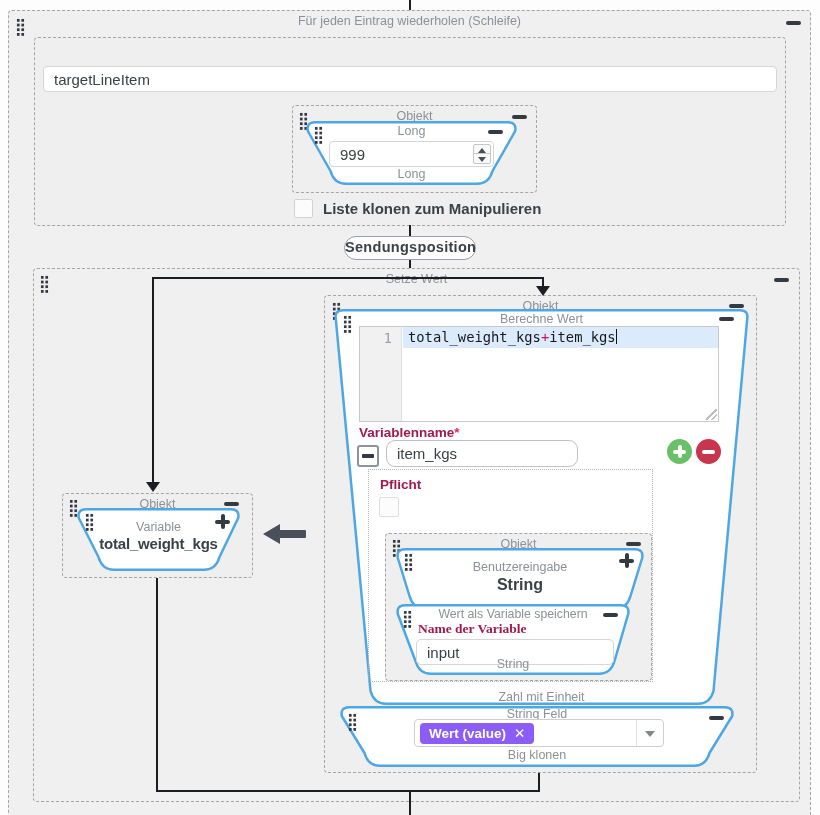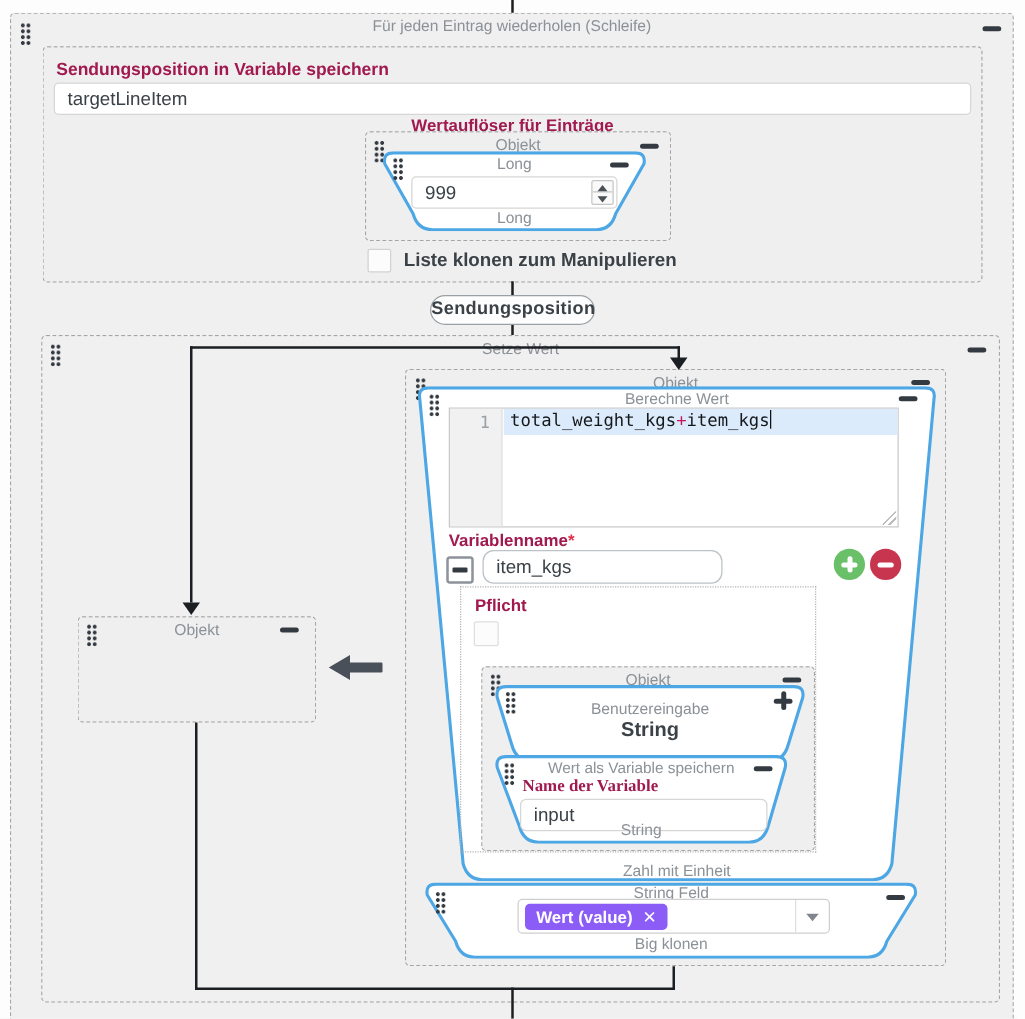--- a/index.html
+++ b/index.html
@@ -78,23 +78,21 @@
 
   <div class="line" style="left:408.5px;top:0;width:2px;height:26px;"></div>
   <div class="arr-down" style="left:402px;top:26px;"></div>
 
   <div class="dashed-box" style="left:8px;top:10px;width:803px;height:810px;">
     <div class="box-title">Für jeden Eintrag wiederholen (Schleife)</div>
     <div class="dots" style="left:7px;top:7px;"></div>
     <div class="minus" style="right:9px;top:10px;"></div>
 
     <div class="dashed-box" style="left:25px;top:26px;width:752px;height:189px;background:#f0eff0;">
-      <div class="crimson" style="left:10px;top:9px;font-size:14px;">Sendungsposition in Variable speichern</div>
       <input class="tinput" style="left: 8px; top: 28px; width: 734px; height: 26px;" value="targetLineItem">
-      <div class="crimson" style="left:0;right:0;top:55px;text-align:center;">Wertauflöser für Einträge</div>
 
       <div class="dashed-box" style="left:257px;top:67px;width:245px;height:88px;background:#f0eff0;">
         <div class="box-title">Objekt</div>
         <div class="dots" style="left:6px;top:6px;"></div>
         <div class="minus" style="right:9px;top:9px;"></div>
         <div class="trap" style="left:12px;top:15px;width:213px;height:46px;">
             <svg width="213" height="64" viewBox="0 0 213 64">
               <path d="M 10,1.25 L 203,1.25 Q 211.75,1.25 210.2,10 L 187.5,50 Q 184,62.75 172,62.75 L 41,62.75 Q 29,62.75 25.5,50 L 2.8,10 Q 1.25,1.25 10,1.25 Z" fill="#ffffff" stroke="#4da7e4" stroke-width="2.5" stroke-linejoin="round"></path>
             </svg>
           <div class="dots" style="left:9px;top:5px;"></div>
@@ -123,20 +121,29 @@
   <div class="dashed-box" style="left:33px;top:268px;width:767px;height:534px;">
     <div class="box-title">Setze Wert</div>
     <div class="dots" style="left:6px;top:6px;"></div>
     <div class="minus" style="right:10px;top:9px;"></div>
   </div>
 
   <div class="dashed-box" style="left:62px;top:493px;width:191px;height:85px;background:#f0eff0;">
     <div class="box-title">Objekt</div>
     <div class="dots" style="left:6px;top:5px;"></div>
     <div class="minus" style="right:13px;top:8px;"></div>
+    <div class="trap" style="left:13px;top:14px;width:165px;height:63px;">
+        <svg width="165" height="63" viewBox="0 0 165 63">
+          <path d="M 10,1.25 L 155,1.25 Q 163.75,1.25 162.2,10 L 143.5,49 Q 140,61.75 128,61.75 L 38,61.75 Q 26,61.75 22.5,49 L 2.8,10 Q 1.25,1.25 10,1.25 Z" fill="#ffffff" stroke="#4da7e4" stroke-width="2.5" stroke-linejoin="round"></path>
+        </svg>
+      <div class="dots" style="left:9px;top:5px;"></div>
+      <div class="plus-ic" style="right:11px;top:6px;"></div>
+      <div class="gray-label" style="top:12px;">Variable</div>
+      <div class="gray-label bold-dark" style="top:27px;font-size:15px;letter-spacing:-0.2px;">total_weight_kgs</div>
+    </div>
   </div>
 
   <div style="position:absolute;left:263px;top:524px;width:0;height:0;border-top:10px solid transparent;border-bottom:10px solid transparent;border-right:17px solid #49505a;"></div>
   <div style="position:absolute;left:279px;top:530px;width:27px;height:8px;background:#49505a;border-radius:1px;"></div>
 
   <div class="dashed-box" style="left:324px;top:295px;width:433px;height:478px;background:#f0eff0;">
     <div class="box-title">Objekt</div>
     <div class="dots" style="left:7px;top:6px;"></div>
     <div class="minus" style="right:12px;top:8px;"></div>
 

